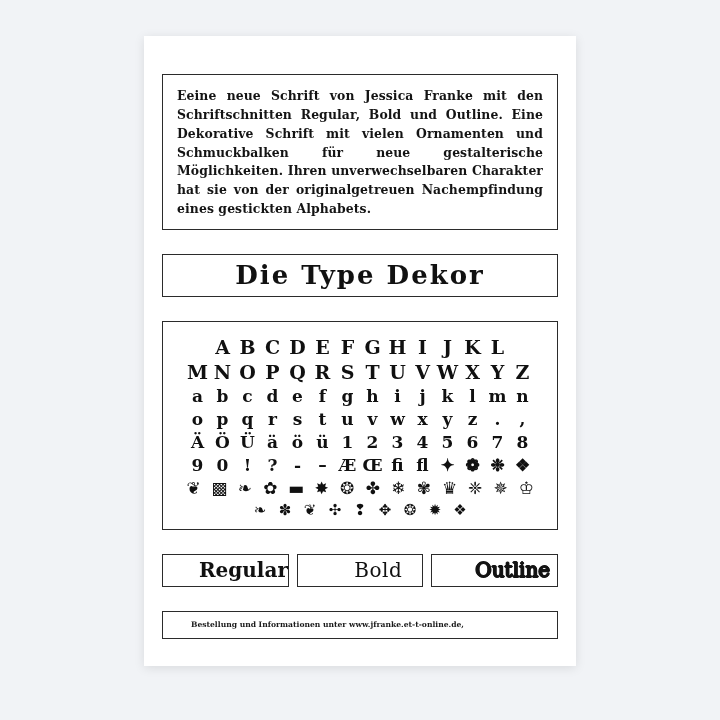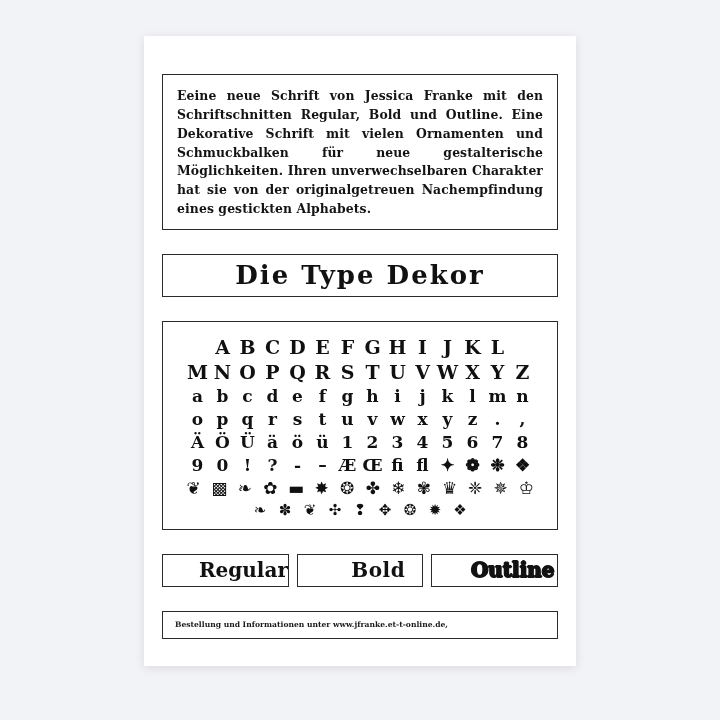--- a/index.html
+++ b/index.html
@@ -135,34 +135,34 @@
     align-items: center;
     justify-content: center;
     padding-left: 36px;
   }
   .weight-box .w-label {
     font-family: "DejaVu Serif", serif;
     font-size: 20px;
     color: #111111;
   }
   .w-regular { font-weight: 600; }
-  .w-bold { font-weight: 700; letter-spacing: 0.5px; }
+  .w-bold { font-weight: 400; letter-spacing: 0.5px; }
   .w-outline {
-    font-weight: 700;
+    font-weight: 400;
     color: #ffffff;
     -webkit-text-stroke: 1px #151515;
     text-shadow:
       -1px 0 #151515, 1px 0 #151515,
       0 -1px #151515, 0 1px #151515;
   }
 
   
   .footer {
     height: 34px;
-    padding: 8px 12px;
+    padding: 8px 28px;
     display: flex;
     flex-direction: column;
     justify-content: center;
     gap: 2px;
   }
   .footer .f-line {
     font-family: "DejaVu Serif", serif;
     font-size: 7.6px;
     line-height: 1.35;
     color: #1a1a1a;

